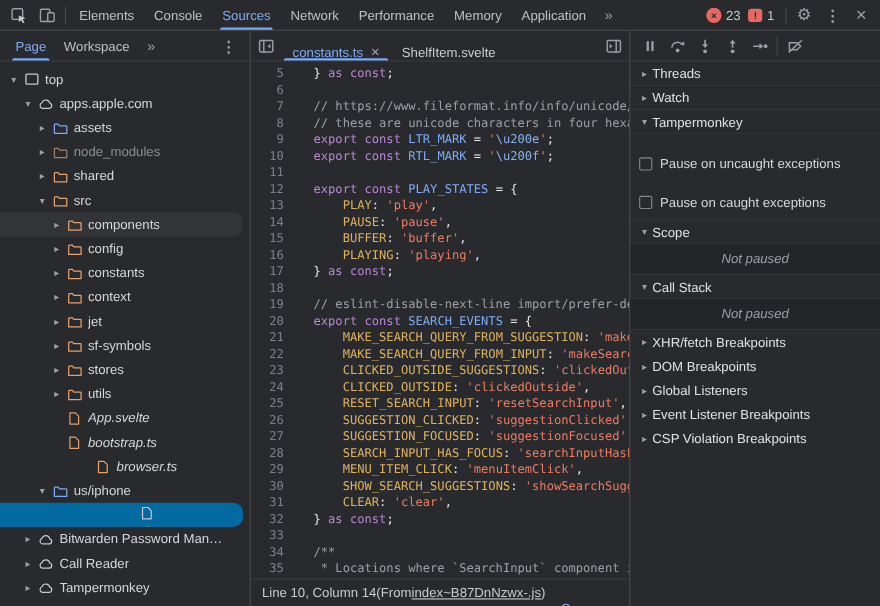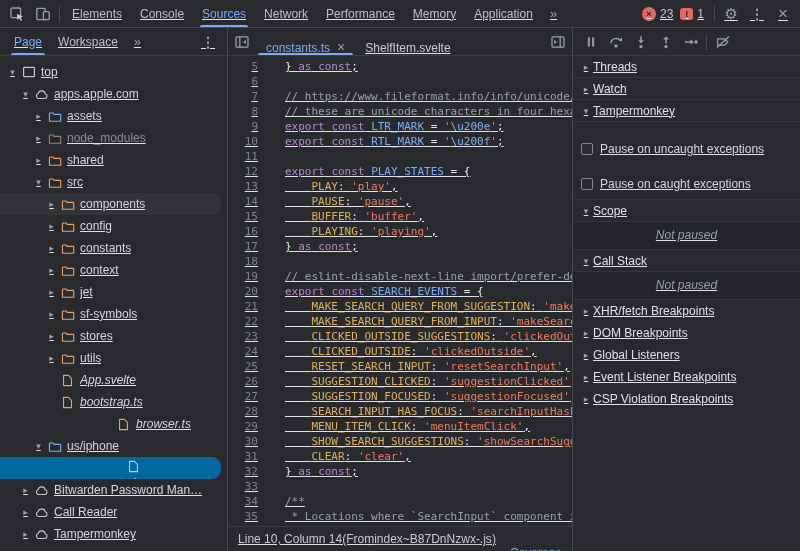--- a/index.html
+++ b/index.html
@@ -3,21 +3,21 @@
 <meta charset="utf-8">
 <style>
   * { box-sizing: border-box; }
   html,body { margin:0; padding:0; }
   body {
     width:800px; height:551px; overflow:hidden;
     background:#202124;
     font-family:"Liberation Sans", sans-serif;
     font-size:12px; color:#dfe1e5;
   }
-  .devtools { width:800px; height:551px; display:flex; flex-direction:column; background:#292a2d;text-decoration:underline; }
+  .devtools { width:800px; height:551px; display:flex; flex-direction:column; background:#292a2d; }
 
   
   .topbar { flex:0 0 28px; display:flex; align-items:center; border-bottom:1px solid #47494d; padding:0 4px; }
   .icon-btn { width:26px; height:26px; display:flex; align-items:center; justify-content:center; color:#9aa0a6; flex:0 0 auto; }
   .vdiv { width:1px; height:16px; background:#47494d; margin:0 3px; flex:0 0 auto; }
   .top-tabs { display:flex; height:100%; }
   .top-tab { padding:0 9px; display:flex; align-items:center; color:#bdc1c6; position:relative; white-space:nowrap; cursor:default; }
   .top-tab.active { color:#7cacf8; }
   .top-tab.active::after { content:""; position:absolute; left:7px; right:7px; bottom:0; height:2px; background:#7cacf8; border-radius:2px 2px 0 0; }
   .chevrons { color:#9aa0a6; padding:0 8px; font-size:13px; }
@@ -274,21 +274,21 @@
             <span class="tw-label it">App.svelte</span>
           </div>
           <div class="tree-row" style="padding-left: 58px;">
             <span class="tw-icon">
               <svg width="11" height="13" viewBox="0 0 12 14">
                 <path d="M1.7 1.4h5.4l3.2 3.2v8H1.7z" fill="none" stroke="#e8a16b" stroke-width="1.2" stroke-linejoin="round"></path>
               </svg>
             </span>
             <span class="tw-label it">bootstrap.ts</span>
           </div>
-          <div class="tree-row" style="padding-left: 84px; justify-content: center;">
+          <div class="tree-row" style="padding-left: 84px;">
             <span class="tw-icon">
               <svg width="11" height="13" viewBox="0 0 12 14">
                 <path d="M1.7 1.4h5.4l3.2 3.2v8H1.7z" fill="none" stroke="#e8a16b" stroke-width="1.2" stroke-linejoin="round"></path>
               </svg>
             </span>
             <span class="tw-label it">browser.ts</span>
           </div>
           <div class="tree-row" style="padding-left: 32px;">
             <span class="tw-arrow">▾</span>
             <span class="tw-icon">

